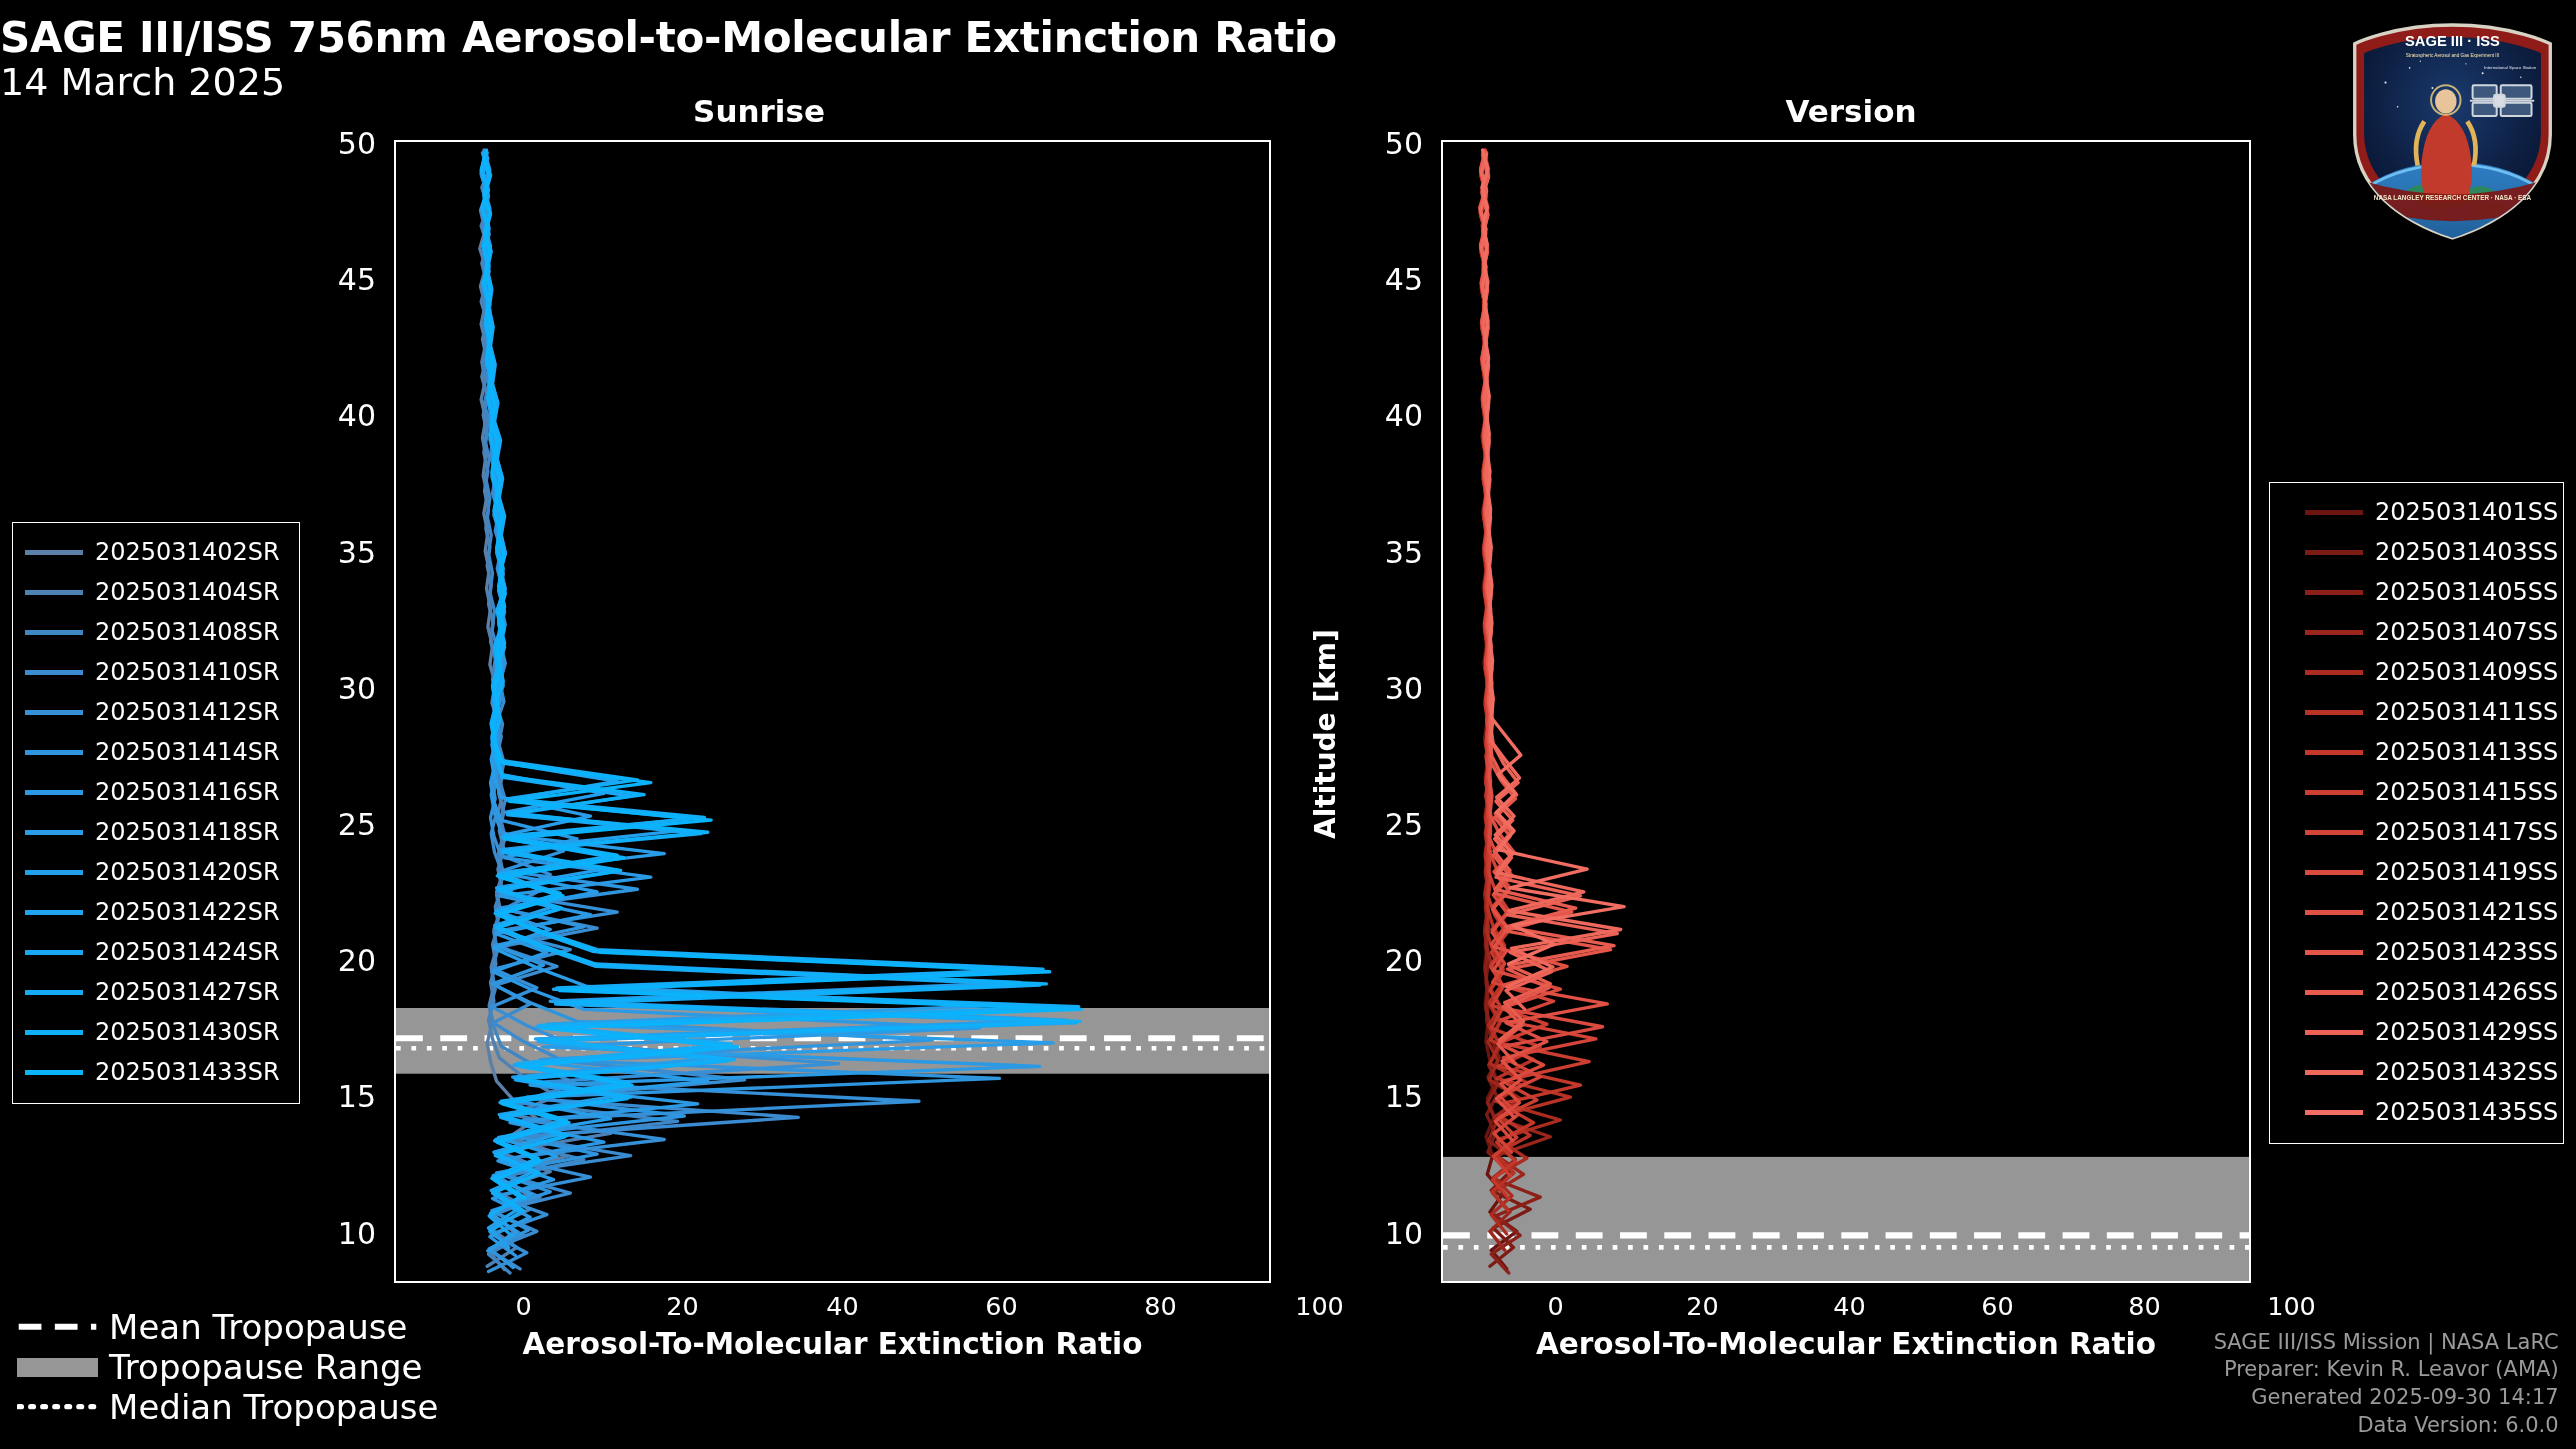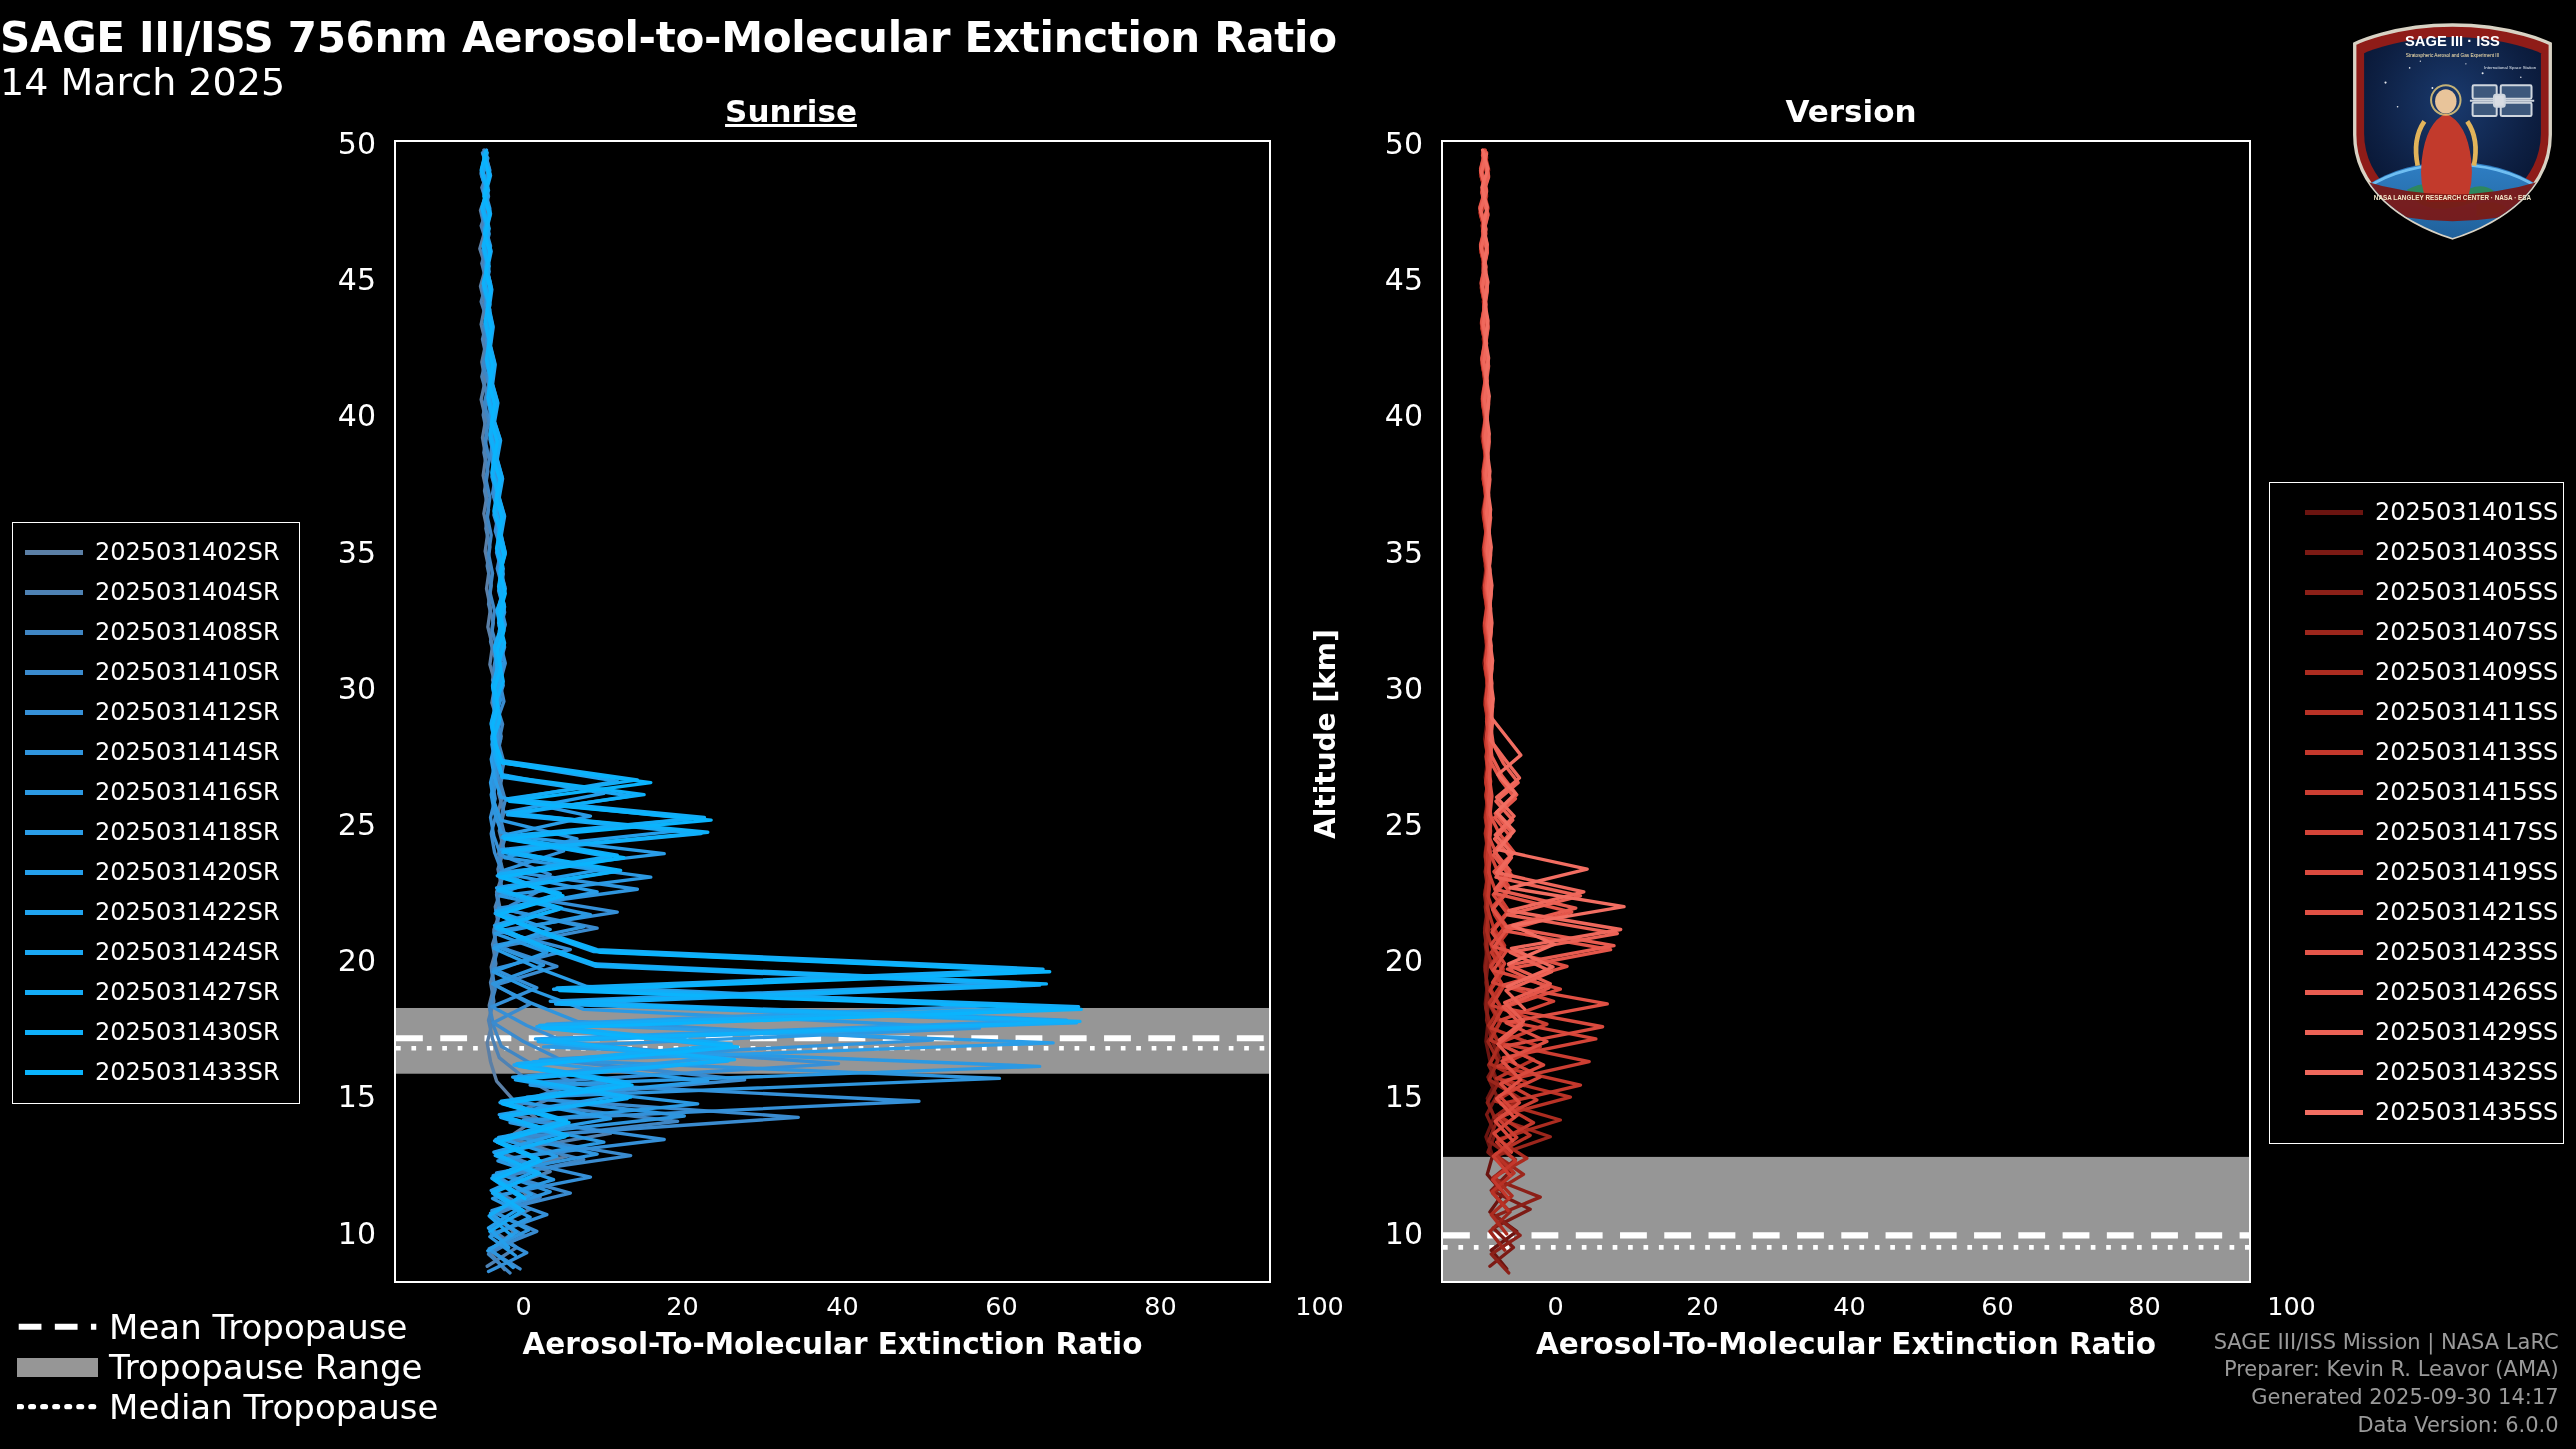--- a/index.html
+++ b/index.html
@@ -6,21 +6,21 @@
   body{width:2576px;height:1449px;position:relative;overflow:hidden;
        font-family:"DejaVu Sans",sans-serif;color:#fff;}
 
   
   #title-block{position:absolute;left:0;top:16px;width:2576px;text-align:left;}
   #main-title{font-size:42px;font-weight:bold;letter-spacing:-0.3px;line-height:1.05;}
   #sub-title{font-size:38px;font-weight:normal;}
 
   
   .panel-head{position:absolute;font-size:31px;font-weight:bold;text-align:center;}
-  #head-sunrise{left:657px;top:93px;width:268px;text-decoration:underline;}
+  #head-sunrise{left:625px;top:93px;width:268px;}
   #head-sunset{left:1717px;top:93px;width:268px;}
 
   
   .panel{position:absolute;background:#000;border:2px solid #ffffff;box-sizing:border-box;}
   #panel-sunrise{left:394px;top:140px;width:877px;height:1143px;}
   #panel-sunset{left:1441px;top:140px;width:810px;height:1143px;}
 
   .plotarea{position:absolute;inset:0;overflow:hidden;}
   .plotarea svg{display:block;width:100%;height:100%;}
 

